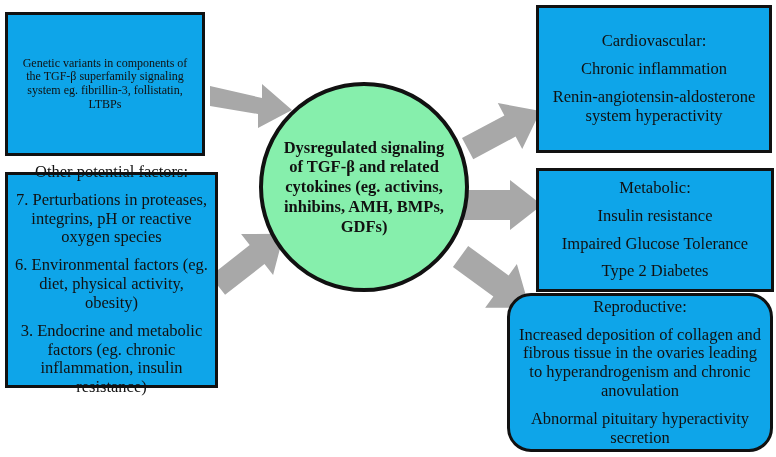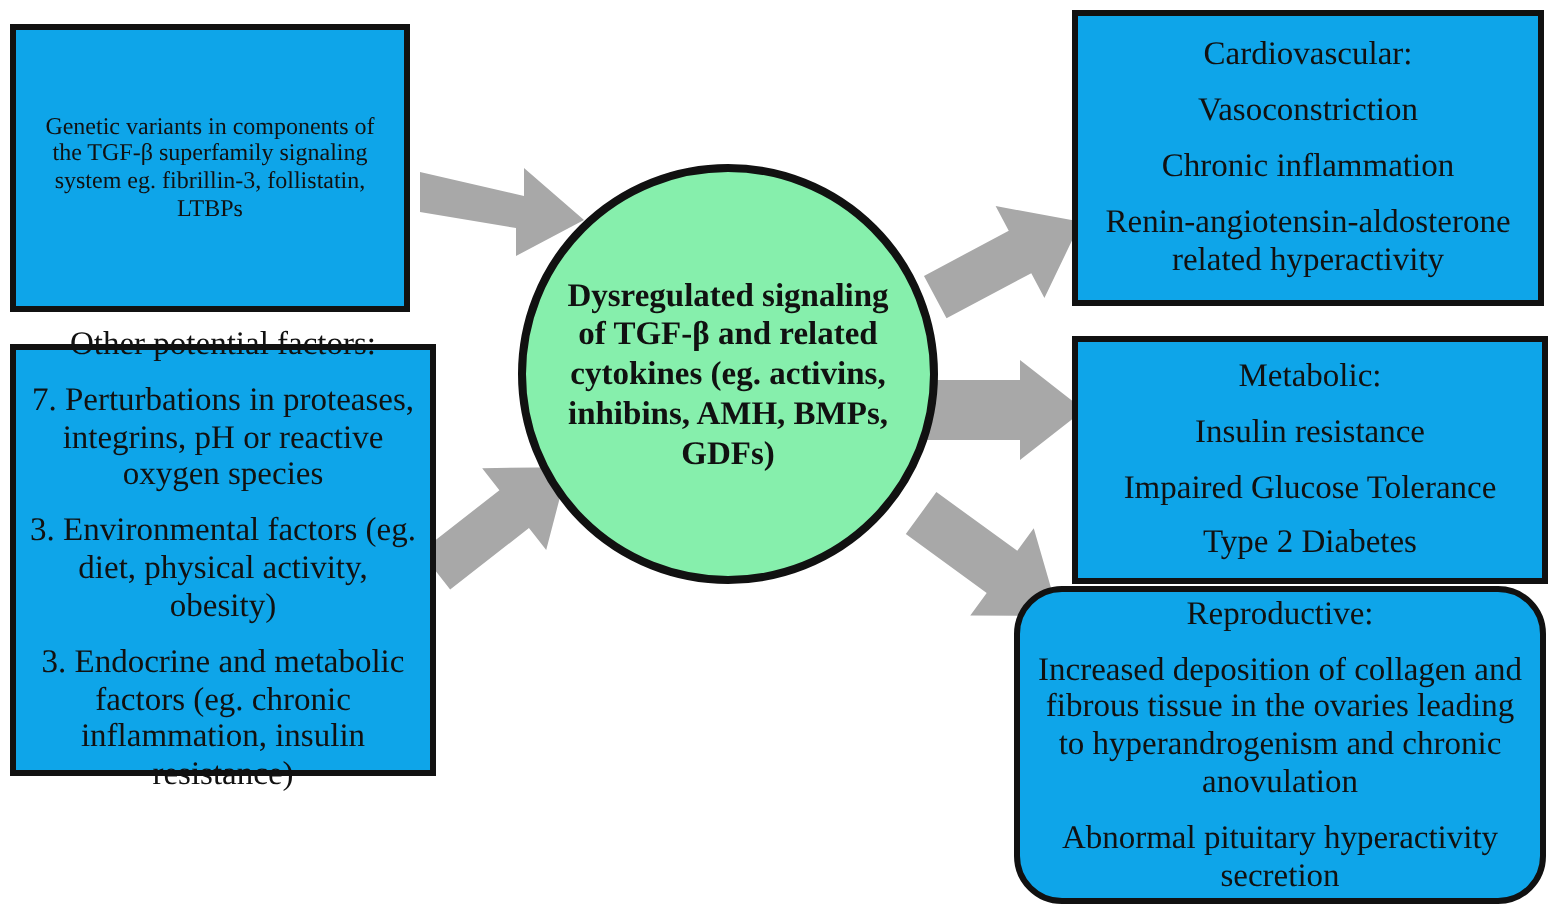--- a/index.html
+++ b/index.html
@@ -76,33 +76,32 @@
 
 <div id="canvas">
 
   <div class="box" id="box-genetic">
     <p>Genetic variants in components of the TGF-β superfamily signaling system eg. fibrillin-3, follistatin, LTBPs</p>
   </div>
 
   <div class="box" id="box-other">
     <p>Other potential factors:</p>
     <p>7. Perturbations in proteases, integrins, pH or reactive oxygen species</p>
-    <p>3. Environmental factors (eg. diet, physical activity, obesity)</p>
+    <p>6. Environmental factors (eg. diet, physical activity, obesity)</p>
     <p>3. Endocrine and metabolic factors (eg. chronic inflammation, insulin resistance)</p>
   </div>
 
   <div id="circle">
     <div class="inner">Dysregulated signaling of TGF-β and related cytokines (eg. activins, inhibins, AMH, BMPs, GDFs)</div>
   </div>
 
   <div class="box" id="box-cardio">
     <p>Cardiovascular:</p>
-    <p>Vasoconstriction</p>
     <p>Chronic inflammation</p>
-    <p>Renin-angiotensin-aldosterone related hyperactivity</p>
+    <p>Renin-angiotensin-aldosterone system hyperactivity</p>
   </div>
 
   <div class="box" id="box-metabolic">
     <p>Metabolic:</p>
     <p>Insulin resistance</p>
     <p>Impaired Glucose Tolerance</p>
     <p>Type 2 Diabetes</p>
   </div>
 
   <div class="box" id="box-repro">

